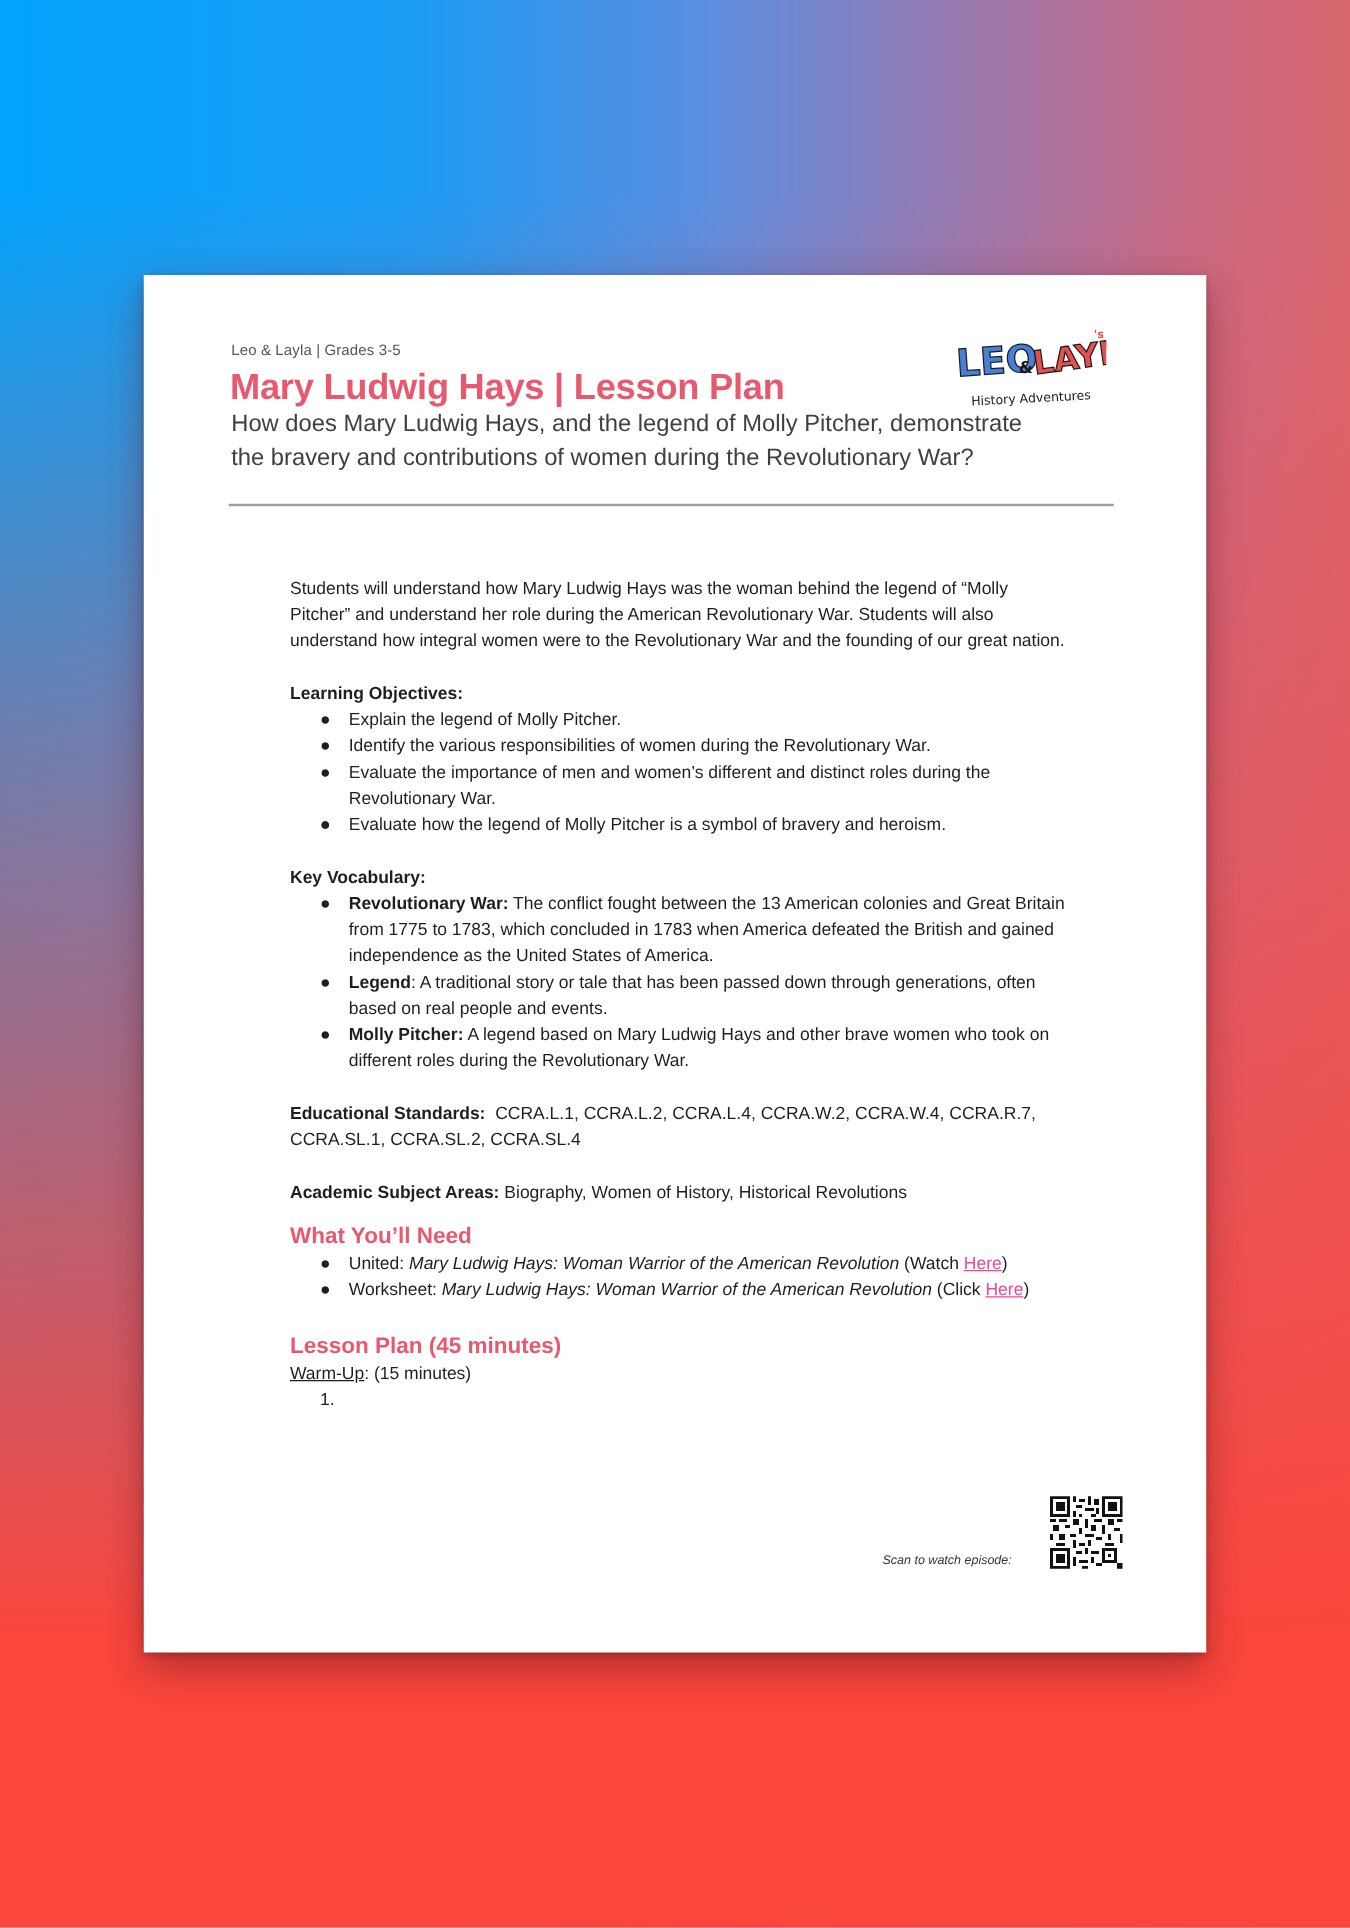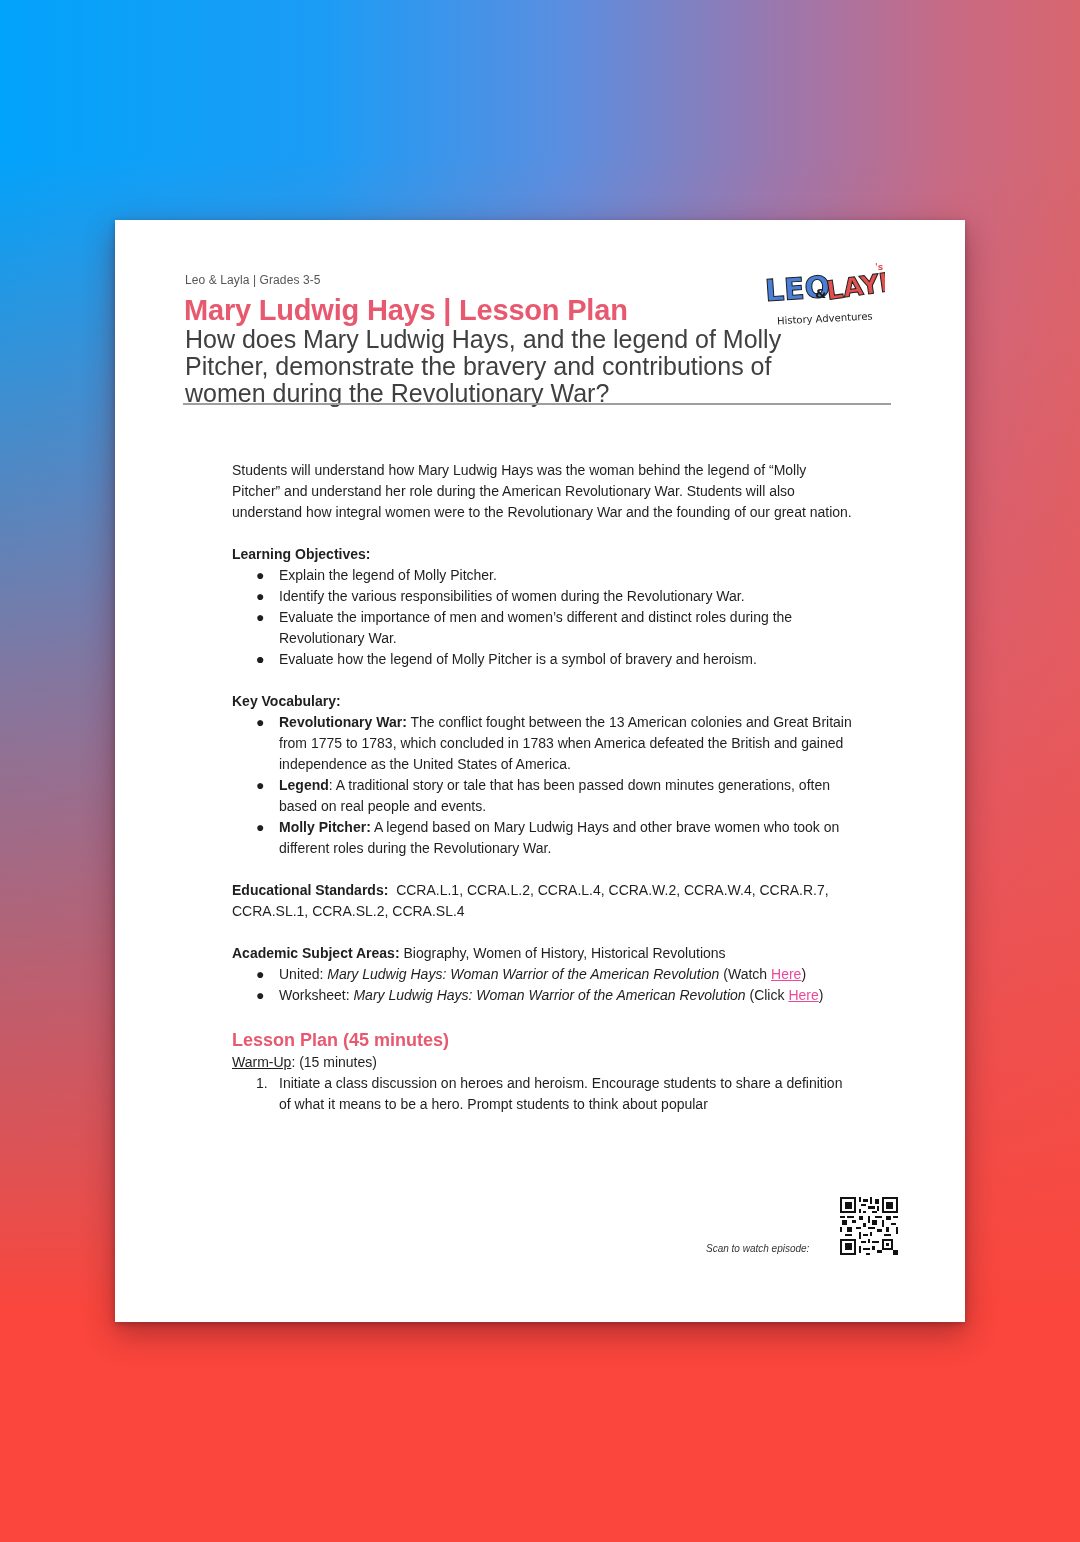--- a/index.html
+++ b/index.html
@@ -21,21 +21,21 @@
     .eyebrow {
       position: absolute; left: 70px; top: 53px;
       font-size: 12px; color: #555555; letter-spacing: 0.1px;
     }
     .title {
       position: absolute; left: 69px; top: 74px;
       font-size: 29px; font-weight: bold; color: #e8596f; letter-spacing: -0.2px;
     }
     .question {
       position: absolute; left: 70px; top: 106px; width: 650px;
-      font-size: 25px; line-height: 27px; color: #404040; font-weight: normal;
+      font-size: 19px; line-height: 27px; color: #404040; font-weight: normal;
     }
     .logo {
       position: absolute; left: 648px; top: 40px; width: 122px; height: 70px;
     }
     .divider {
       position: absolute; left: 68px; top: 183px; width: 708px; height: 2px;
       background: #9e9e9e;
     }
     .body {
       position: absolute; left: 117px; top: 216px; width: 620px;
@@ -101,39 +101,40 @@
       <li><span class="dot">●</span><span>Identify the various responsibilities of women during the Revolutionary War.</span></li>
       <li><span class="dot">●</span><span>Evaluate the importance of men and women’s different and distinct roles during the Revolutionary War.</span></li>
       <li><span class="dot">●</span></li>
       <li><span class="dot">●</span><span>Evaluate how the legend of Molly Pitcher is a symbol of bravery and heroism.</span></li>
     </ul>
     <div class="gap"></div>
 
     <p class="label">Key Vocabulary:</p>
     <ul class="bullets">
       <li><span class="dot">●</span><span class="label">Revolutionary War:</span><span> The conflict fought between the 13 American colonies and Great Britain from 1775 to 1783, which concluded in 1783 when America defeated the British and gained independence as the United States of America.</span></li>
-      <li><span class="dot">●</span><span class="label">Legend</span><span>: A traditional story or tale that has been passed down minutes generations, often based on real people and events.</span></li>
+      <li><span class="dot">●</span><span class="label">Legend</span><span>: A traditional story or tale that has been passed down through generations, often based on real people and events.</span></li>
       <li><span class="dot">●</span><span class="label">Molly Pitcher:</span><span> A legend based on Mary Ludwig Hays and other brave women who took on different roles during the Revolutionary War.</span></li>
     </ul>
     <div class="gap"></div>
 
     <p><span class="label">Educational Standards:</span><span style="white-space:pre-wrap">  CCRA.L.1, CCRA.L.2, CCRA.L.4, CCRA.W.2, CCRA.W.4, CCRA.R.7, CCRA.SL.1, CCRA.SL.2, CCRA.SL.4</span></p>
     <div class="gap"></div>
 
     <p><span class="label">Academic Subject Areas:</span><span> Biography, Women of History, Historical Revolutions</span></p>
 
+    <div class="section-head">What You’ll Need</div>
     <ul class="bullets">
       <li><span class="dot">●</span><span>United: </span><span class="ital">Mary Ludwig Hays: Woman Warrior of the American Revolution</span><span> (Watch </span><a class="link">Here</a><span>)</span></li>
       <li><span class="dot">●</span><span>Worksheet: </span><span class="ital">Mary Ludwig Hays: Woman Warrior of the American Revolution</span><span> (Click </span><a class="link">Here</a><span>)</span></li>
     </ul>
 
     <div class="section-head second">Lesson Plan (45 minutes)</div>
     <p><span class="underline">Warm-Up</span><span>: (15 minutes)</span></p>
     <ol class="numbers">
-      <li><span class="num">1.</span><span>Initiate a class discussion on heroes and heroism. Encourage students to share a definition of what it means to be a hero. Prompt students to think about popular</span></li>
+      <li><span class="num">1.</span></li>
     </ol>
   </div>
 
   <div class="scan-label">Scan to watch episode:</div>
 
   <svg class="qr" viewBox="0 0 25 25" shape-rendering="crispEdges">
     <rect width="25" height="25" fill="#fff"></rect>
     <g fill="#111">
       <path d="M0 0h7v7h-7z M1 1v5h5v-5z" fill-rule="evenodd"></path>
       <rect x="2" y="2" width="3" height="3"></rect>

